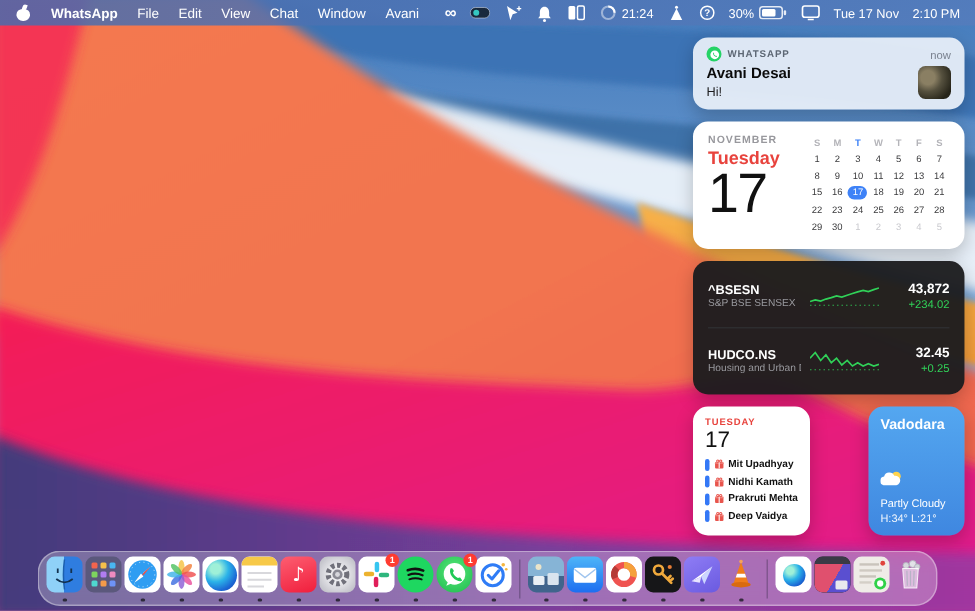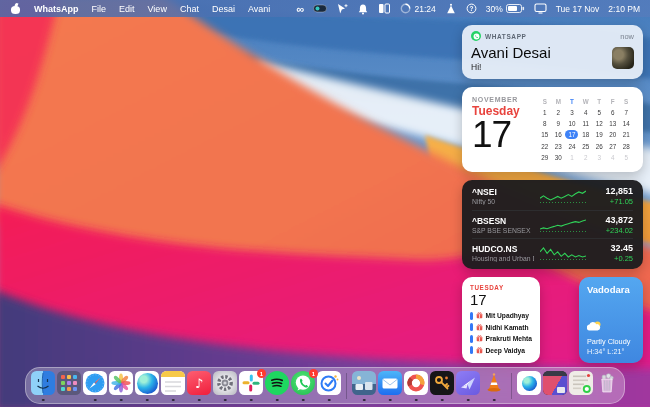--- a/index.html
+++ b/index.html
@@ -24,21 +24,21 @@
   
   #widgets { position:absolute; top:25px; right:7px; width:181px; display:flex; flex-direction:column; gap:8px; z-index:20; }
   .widget { border-radius:10px; box-shadow:0 4px 12px rgba(0,0,0,.22); }
 
   
   #notif { background:rgba(233,240,249,.93); padding:6px 9px 7px; }
   #notif .hd { display:flex; align-items:center; gap:4px; }
   #notif .appname { font-size:6.5px; letter-spacing:.6px; color:#5d6774; font-weight:bold; }
   #notif .when { margin-left:auto; font-size:7.5px; color:#7a828f; }
   #notif .bd { display:flex; margin-top:3px; align-items:center; }
-  #notif .sender { font-size:15px; font-weight:normal; color:#0a0a0a; }
+  #notif .sender { font-size:10px; font-weight:bold; color:#0a0a0a; }
   #notif .msg { font-size:8.5px; color:#1c1c1e; margin-top:1px; }
   #notif .avatar { margin-left:auto; width:22px; height:22px; border-radius:5px;
     background:radial-gradient(circle at 30% 35%, #8a7f63 0 22%, #55503e 45%, #262419 80%); }
   .wa-badge { width:10px; height:10px; border-radius:50%; background:#25d366; display:flex; align-items:center; justify-content:center; flex:none; }
 
   
   #cal { background:#fff; padding:9px 10px; height:85px; display:flex; gap:8px; }
   #cal .left { width:58px; }
   #cal .month { font-size:7px; font-weight:bold; letter-spacing:.7px; color:#98989d; }
   #cal .wday { font-size:12px; font-weight:bold; color:#e8433d; margin-top:1px; }
@@ -148,21 +148,21 @@
     <div id="menus">
       <span id="apple-logo">
           <span class="body"></span>
           <span class="leaf"></span>
         </span>
       <span class="mi app">WhatsApp</span>
     <span class="mi">File</span>
         <span class="mi">Edit</span>
         <span class="mi">View</span>
         <span class="mi">Chat</span>
-        <span class="mi">Desai</span>
+        <span class="mi">Window</span>
         <span class="mi">Avani</span>
       </div>
     <div id="status">
       <span class="sico" style="font-size:11px;font-weight:bold;line-height:10px;">∞</span>
       <span class="sico">
         <svg width="14" height="9">
             <rect x="0.5" y="1" width="13" height="7" rx="3.5" fill="rgba(16,28,40,.85)" stroke="rgba(255,255,255,.5)" stroke-width=".6"></rect>
             <circle cx="4.5" cy="4.5" r="2" fill="#35c8c0"></circle>
           </svg>
       </span>
@@ -308,34 +308,20 @@
               <td class="muted">4</td>
               <td class="muted">5</td>
             </tr>
           </tbody>
       </table>
     </div>
 
     <div id="stocks" class="widget">
         <div class="srow">
           <div class="names">
-            <div class="sym">^NSEI</div>
-            <div class="sub">Nifty 50</div>
-          </div>
-          <svg class="spark" width="46" height="16">
-            <polyline points="0.0,10.2 3.5,7.9 7.1,10.2 10.6,12.0 14.2,10.2 17.7,8.4 21.2,10.2 24.8,8.4 28.3,6.6 31.8,8.4 35.4,5.7 38.9,3.9 42.5,5.3 46.0,3.0" fill="none" stroke="#30d158" stroke-width="1.1"></polyline>
-            <line x1="0" y1="14.5" x2="46" y2="14.5" stroke="#30d158" stroke-width="0.8" stroke-dasharray="1,2" opacity=".8"></line>
-          </svg>
-          <div class="vals">
-            <div class="price">12,851</div>
-            <div class="chg">+71.05</div>
-          </div>
-        </div>
-        <div class="srow">
-          <div class="names">
             <div class="sym">^BSESN</div>
             <div class="sub">S&amp;P BSE SENSEX</div>
           </div>
           <svg class="spark" width="46" height="16">
             <polyline points="0.0,12.0 3.5,10.9 7.1,11.7 10.6,10.4 14.2,9.4 17.7,8.3 21.2,9.1 24.8,7.8 28.3,6.7 31.8,5.6 35.4,4.6 38.9,5.4 42.5,4.1 46.0,3.0" fill="none" stroke="#30d158" stroke-width="1.1"></polyline>
             <line x1="0" y1="14.5" x2="46" y2="14.5" stroke="#30d158" stroke-width="0.8" stroke-dasharray="1,2" opacity=".8"></line>
           </svg>
           <div class="vals">
             <div class="price">43,872</div>
             <div class="chg">+234.02</div>

